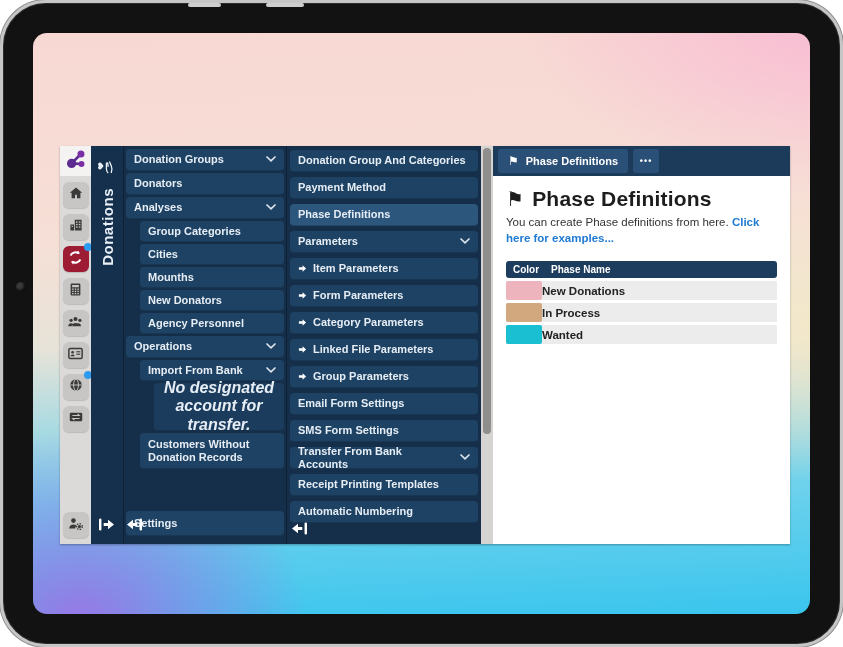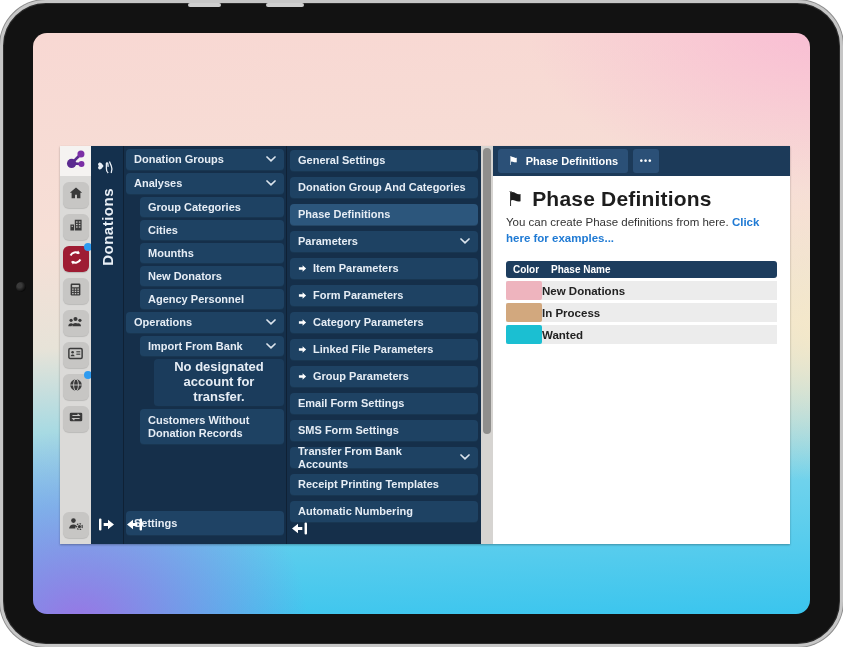--- a/index.html
+++ b/index.html
@@ -48,22 +48,22 @@
   .menu1{width:163px;background:#152f4a;border-left:1px solid rgba(0,0,0,.28);padding:3px 2px 8px;
     display:flex;flex-direction:column;gap:2px;flex:none;position:relative;}
   .menu2{width:195px;background:#152f4a;border-left:1px solid rgba(0,0,0,.28);padding:4px 3px 0;
     flex:none;position:relative;overflow:hidden;}
   .mi{display:flex;align-items:center;justify-content:space-between;background:#1e4263;border-radius:4px;
     color:#e6edf5;font-size:11px;font-weight:600;padding:0 8px;flex:none;line-height:1.15;
     border-bottom:1px solid rgba(0,0,0,.18);}
   .mi .lbl{flex:1;}
   .m1{height:22px;}
   .m1.lvl1{margin-left:14px;height:21px;font-size:11px;}
-  .m1.note{margin-left:28px;height:48px;font-weight:600;text-align:center;
-    justify-content:center;font-size:13px;background:#1b3c5c;}
+  .m1.note{margin-left:28px;height:48px;font-style:italic;font-weight:600;text-align:center;
+    justify-content:center;font-size:16px;background:#1b3c5c;}
   .m1.tall{height:36px;}
   .m1.settings{margin-top:auto;height:25px;background:#1f4365;}
   .m2{height:22px;margin-bottom:5px;}
   .m2.active{background:#2c567c;}
   .m2 .pre{margin-right:6px;display:flex;align-items:center;}
   .chev{flex:none;margin-left:6px;opacity:.95;}
 
   
   .vscroll{width:12px;background:#d6d4d1;position:relative;flex:none;}
   .vthumb{position:absolute;left:2px;top:2px;width:8px;height:286px;border-radius:4px;background:#8f8e8c;}
@@ -233,20 +233,23 @@
                 <path d="M6 6.4h4.6V3L17 8l-6.4 5V9.6H6z"></path>
               </svg>
           </span>
         <div class="mi m1">
               <span class="lbl">Donation Groups</span>
               <span><svg class="chev" width="10" height="7" viewBox="0 0 10 7">
                   <path d="M1 1l4 3.8L9 1" fill="none" stroke="currentColor" stroke-width="1.7" stroke-linecap="round"></path>
                 </svg></span>
             </div>
             <div class="mi m1">
+              <span class="lbl">Donators</span>
+            </div>
+            <div class="mi m1">
               <span class="lbl">Analyses</span>
               <span><svg class="chev" width="10" height="7" viewBox="0 0 10 7">
                   <path d="M1 1l4 3.8L9 1" fill="none" stroke="currentColor" stroke-width="1.7" stroke-linecap="round"></path>
                 </svg></span>
             </div>
             <div class="mi m1 lvl1">
               <span class="lbl">Group Categories</span>
             </div>
             <div class="mi m1 lvl1">
               <span class="lbl">Cities</span>
@@ -283,25 +286,25 @@
             </div>
           </nav>
 
         <nav class="menu2" id="menu2">
           <span class="panel-arrow" style="left:4px;bottom:4px;">
             <svg width="17" height="15" viewBox="0 0 18 16" fill="#ffffff" style="transform:scaleX(-1)">
                 <rect x="1" y="1.5" width="2.6" height="13" rx="1.2"></rect>
                 <path d="M6 6.4h4.6V3L17 8l-6.4 5V9.6H6z"></path>
               </svg>
           </span>
-        <div class="mi m2">
-              <span class="lbl">General Settings</span>
-            </div>
             <div class="mi m2">
               <span class="lbl">Donation Group And Categories</span>
+            </div>
+            <div class="mi m2">
+              <span class="lbl">Payment Method</span>
             </div>
             <div class="mi m2 active">
               <span class="lbl">Phase Definitions</span>
             </div>
             <div class="mi m2">
               <span class="lbl">Parameters</span>
               <span><svg class="chev" width="10" height="7" viewBox="0 0 10 7">
                   <path d="M1 1l4 3.8L9 1" fill="none" stroke="currentColor" stroke-width="1.7" stroke-linecap="round"></path>
                 </svg></span>
             </div>

